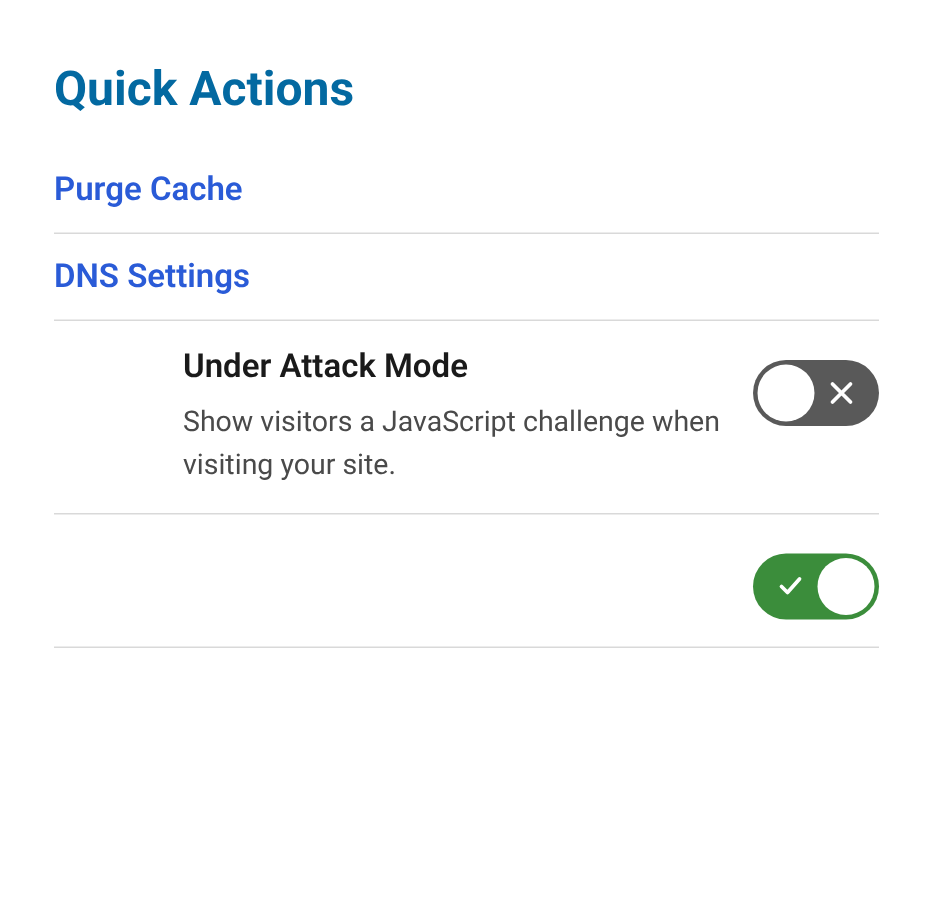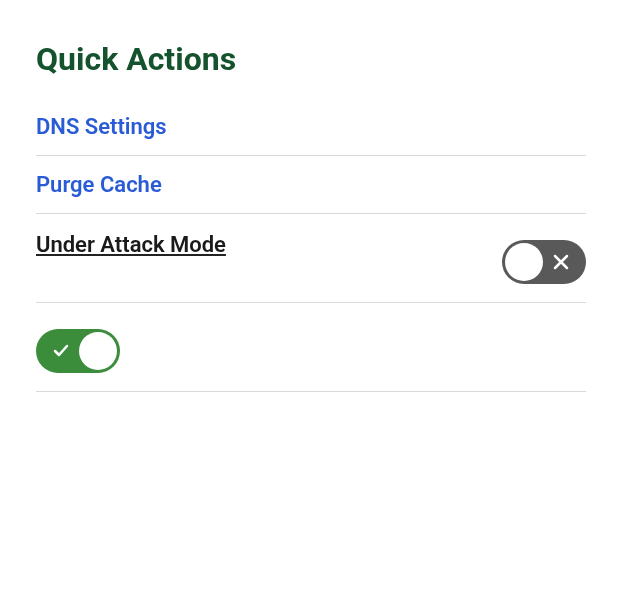--- a/index.html
+++ b/index.html
@@ -10,21 +10,21 @@
     body {
       font-family: -apple-system, BlinkMacSystemFont, "Segoe UI", Roboto, Helvetica, Arial, sans-serif;
       background: #ffffff;
       padding: 40px 36px;
       width: 622px;
       color: #222;
     }
     .page-title {
       font-size: 32px;
       font-weight: 700;
-      color: #14532d;
+      color: #0369a1;
       margin-bottom: 36px;
     }
     .action-list {
       display: flex;
       flex-direction: column;
     }
     .link-row {
       padding: 16px 0;
       border-bottom: 1px solid #d9d9d9;
     }
@@ -33,26 +33,25 @@
     }
     .link-text {
       font-size: 22px;
       font-weight: 600;
       color: #2a5bd7;
       cursor: pointer;
       text-decoration: none;
     }
     .toggle-row {
       display: flex;
-      justify-content: space-between;
+      justify-content: flex-end;
       align-items: flex-start;
       padding: 18px 0;
       border-bottom: 1px solid #d9d9d9;
       gap: 20px;
-      text-decoration: underline;
     }
     .toggle-info {
       flex: 1;
       max-width: 360px;
     }
     .toggle-title {
       font-size: 22px;
       font-weight: 600;
       color: #1a1a1a;
       margin-bottom: 10px;
@@ -111,30 +110,31 @@
     }
   </style>
 </head>
 <body>
 
 <h1 class="page-title">Quick Actions</h1>
 
 <div class="action-list">
 
   <div class="link-row">
-    <a class="link-text">DNS Settings</a>
+    <a class="link-text">Purge Cache</a>
   </div>
 
   <div class="link-row">
-    <a class="link-text">Purge Cache</a>
+    <a class="link-text">DNS Settings</a>
   </div>
 
   <div class="toggle-row">
     <div class="toggle-info">
       <div class="toggle-title">Under Attack Mode</div>
+      <div class="toggle-desc">Show visitors a JavaScript challenge when visiting your site.</div>
     </div>
     <div class="toggle off">
       <div class="toggle-knob"></div>
       <div class="toggle-indicator">
         <svg width="18" height="18" viewBox="0 0 18 18">
           <path d="M3 3 L15 15 M15 3 L3 15" stroke="#ffffff" stroke-width="2.5" stroke-linecap="round" fill="none"></path>
         </svg>
       </div>
     </div>
   </div>

